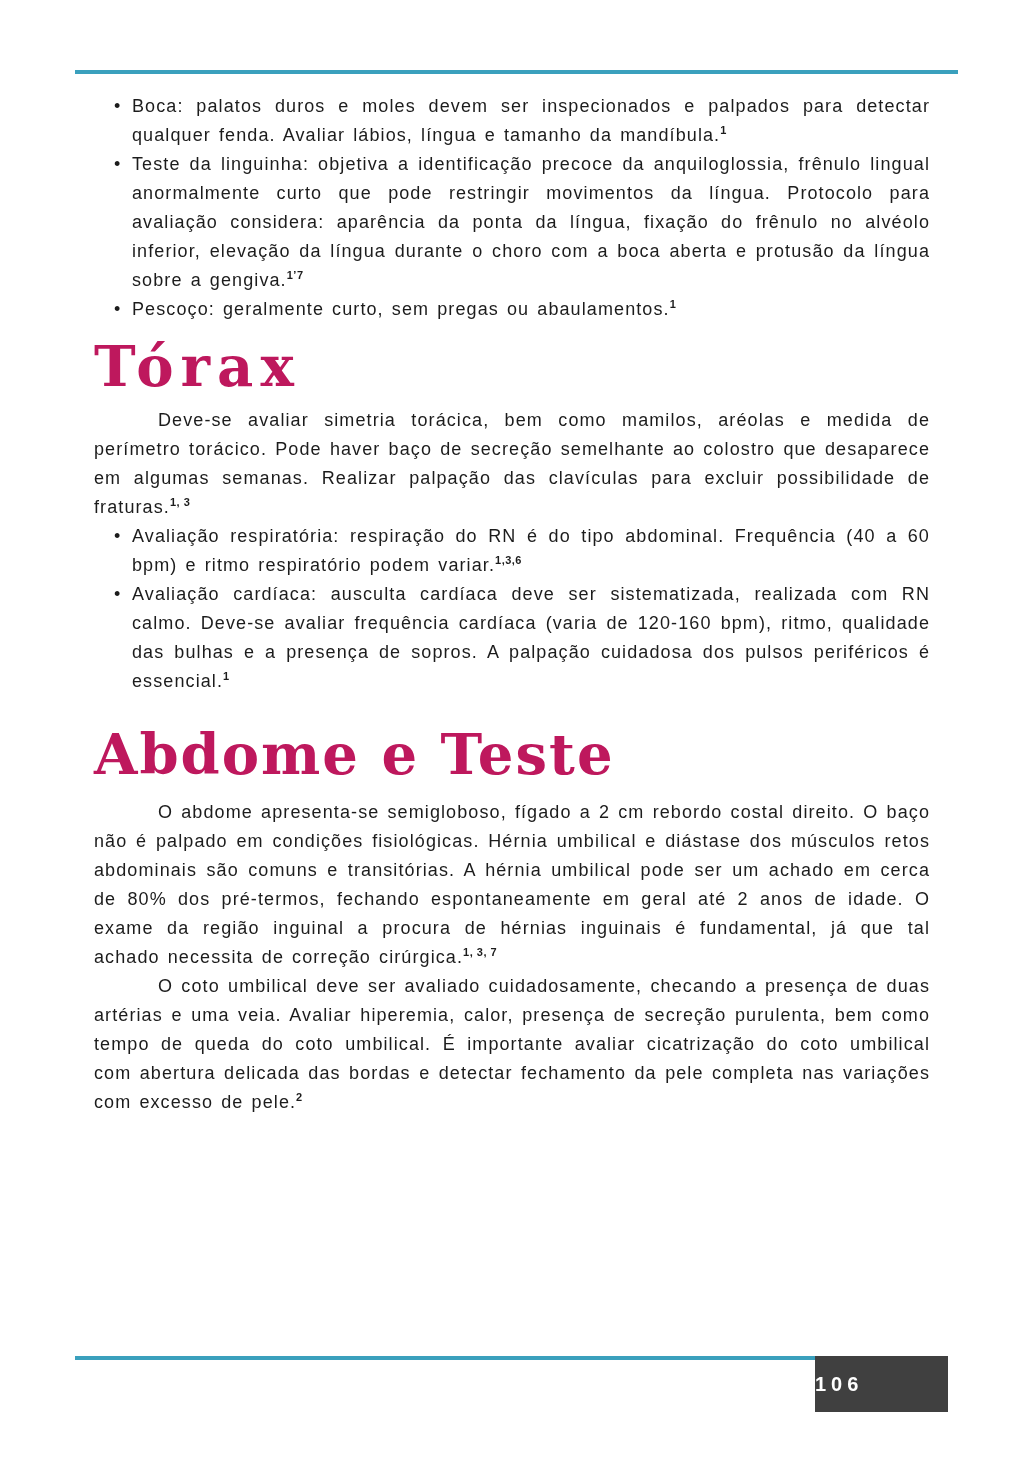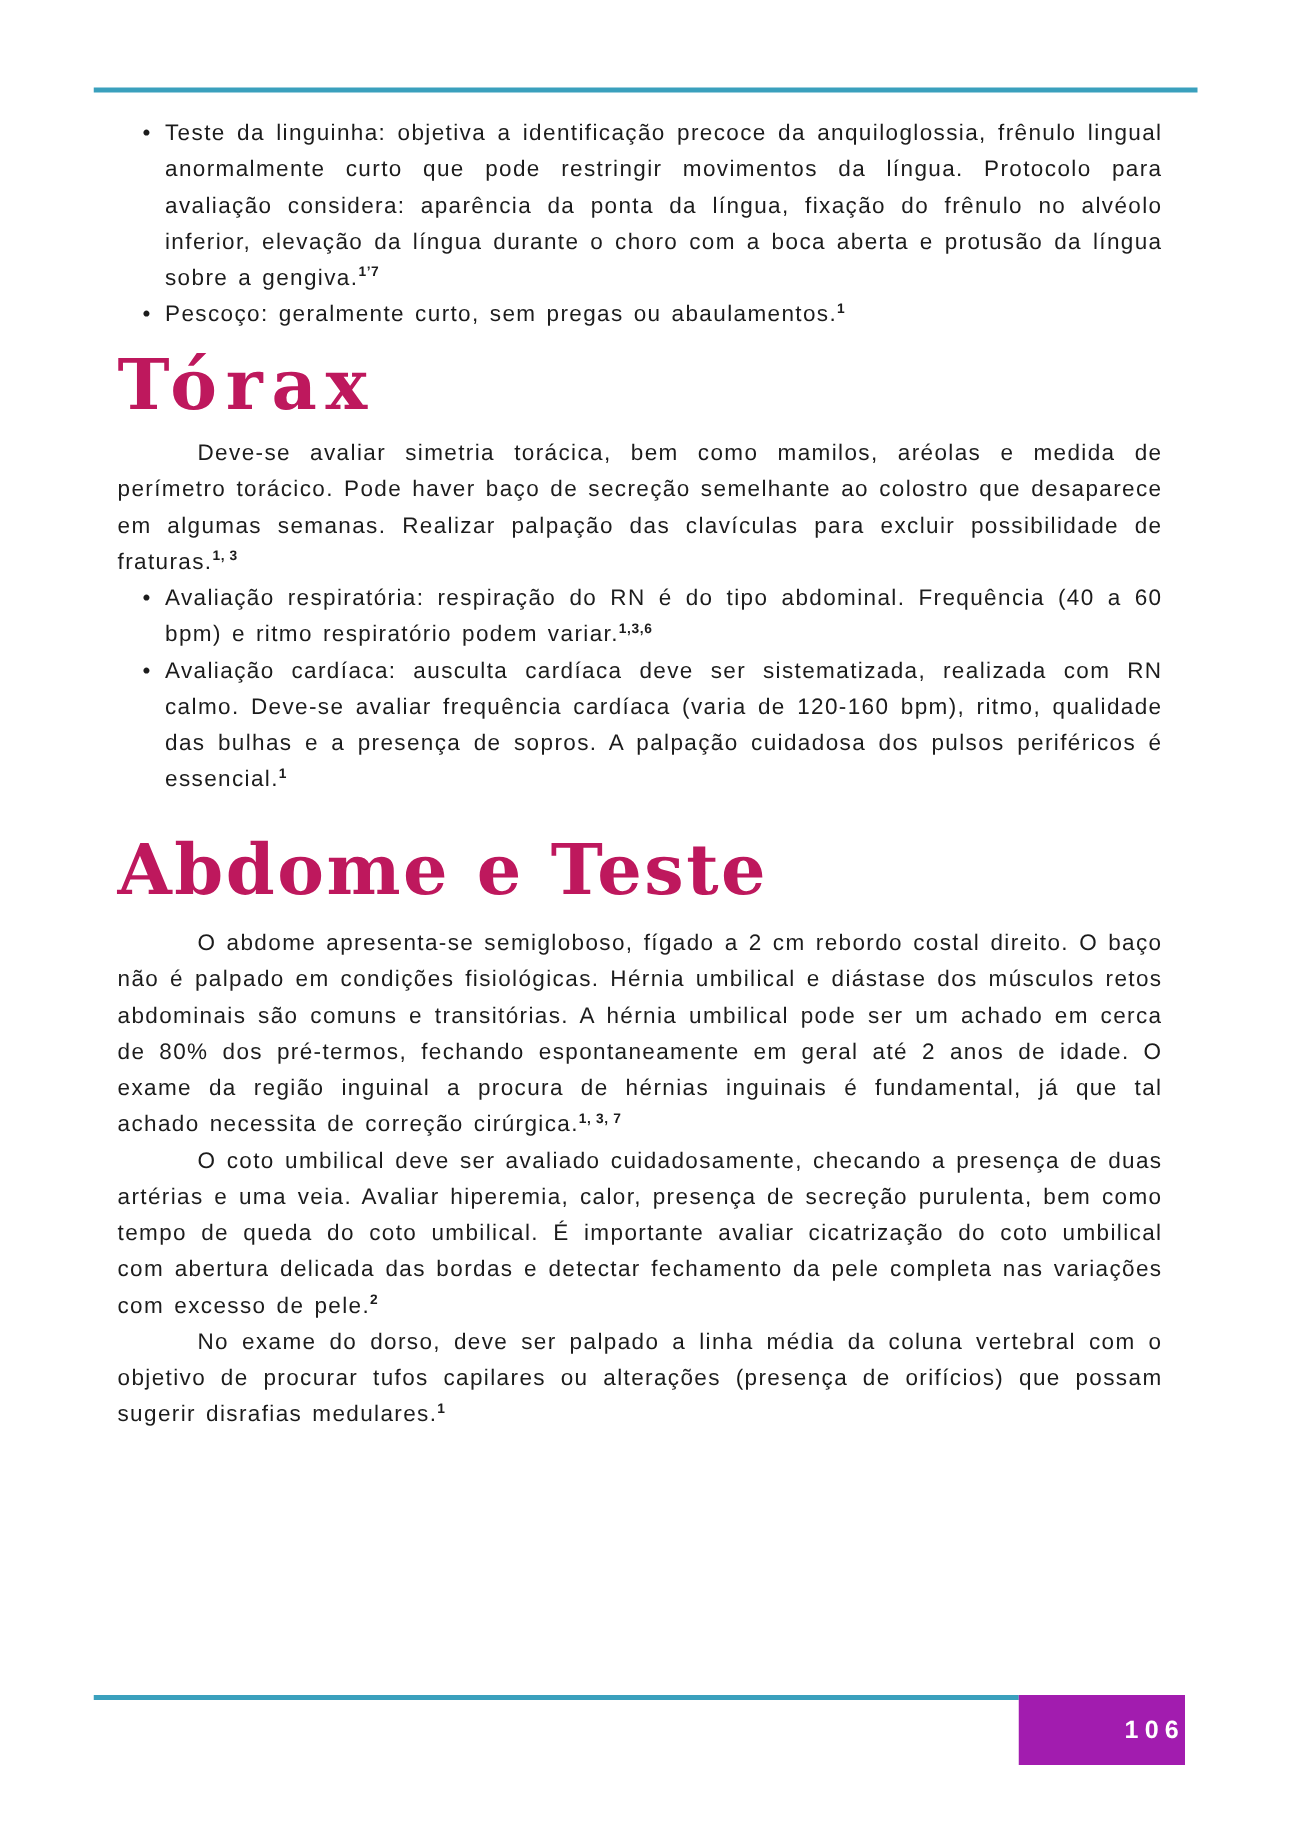--- a/index.html
+++ b/index.html
@@ -6,21 +6,21 @@
   body{
     width:1033px;height:1477px;position:relative;overflow:hidden;
     font-family:"Liberation Sans",sans-serif;color:#1c1c1c;
     -webkit-font-smoothing:antialiased;
   }
   .rule{position:absolute;background:#3aa0bd;height:4px;}
   .rule.top{left:75px;top:70px;width:883px;}
   .rule.bottom{left:75px;top:1356px;width:740px;}
   .page-box{
     position:absolute;left:815px;top:1356px;width:133px;height:56px;
-    background:#a21caf;color:#ffffff;display:flex;align-items:center;justify-content:flex-end;
+    background:#404040;color:#ffffff;display:flex;align-items:center;justify-content:flex-start;
     font-weight:bold;font-size:20px;letter-spacing:5px;
   }
   .content{position:absolute;left:94px;top:92px;width:836px;}
   .body-text{
     font-size:18px;line-height:29px;text-align:justify;
     letter-spacing:1.1px;word-spacing:2px;
   }
   ul.bullets{list-style:none;margin:0;padding:0;}
   ul.bullets>li{position:relative;padding-left:38px;}
   ul.bullets>li::before{
@@ -41,20 +41,23 @@
 </style>
 </head>
 <body>
 
 <div class="rule top"></div>
 
 <div class="content">
 
   <ul class="bullets body-text">
     <li>
+      <span>Boca: palatos duros e moles devem ser inspecionados e palpados para detectar qualquer fenda. Avaliar lábios, língua e tamanho da mandíbula.</span><sup class="ref">1</sup>
+    </li>
+    <li>
       <span>Teste da linguinha: objetiva a identificação precoce da anquiloglossia, frênulo lingual anormalmente curto que pode restringir movimentos da língua. Protocolo para avaliação considera: aparência da ponta da língua, fixação do frênulo no alvéolo inferior, elevação da língua durante o choro com a boca aberta e protusão da língua sobre a gengiva.</span><sup class="ref">1’7</sup>
     </li>
     <li>
       <span>Pescoço: geralmente curto, sem pregas ou abaulamentos.</span><sup class="ref">1</sup>
     </li>
   </ul>
 
   <h1 class="section torax">Tórax</h1>
 
   <p class="para body-text">
@@ -73,23 +76,20 @@
   <h1 class="section abdome">Abdome e Teste</h1>
 
   <p class="para body-text">
     <span>O abdome apresenta-se semigloboso, fígado a 2 cm rebordo costal direito. O baço não é palpado em condições fisiológicas. Hérnia umbilical e diástase dos músculos retos abdominais são comuns e transitórias. A hérnia umbilical pode ser um achado em cerca de 80% dos pré-termos, fechando espontaneamente em geral até 2 anos de idade.  O exame da região inguinal a procura de hérnias inguinais é fundamental, já que tal achado necessita de correção cirúrgica.</span><sup class="ref">1, 3, 7</sup>
   </p>
 
   <p class="para body-text">
     <span>O coto umbilical deve ser avaliado cuidadosamente, checando a presença de duas artérias e uma veia. Avaliar hiperemia, calor, presença de secreção purulenta, bem como tempo de queda do coto umbilical. É importante avaliar cicatrização do coto umbilical com abertura delicada das bordas e detectar fechamento da pele completa nas variações com excesso de pele.</span><sup class="ref">2</sup>
   </p>
 
-  <p class="para body-text">
-    <span>No exame do dorso, deve ser palpado a linha média da coluna vertebral com o objetivo de procurar tufos capilares ou alterações (presença de orifícios) que possam sugerir disrafias medulares.</span><sup class="ref">1</sup>
-  </p>
 
 </div>
 
 <div class="rule bottom"></div>
 
 <div class="page-box">
   <span>106</span>
 </div>
 
 </body></html>

